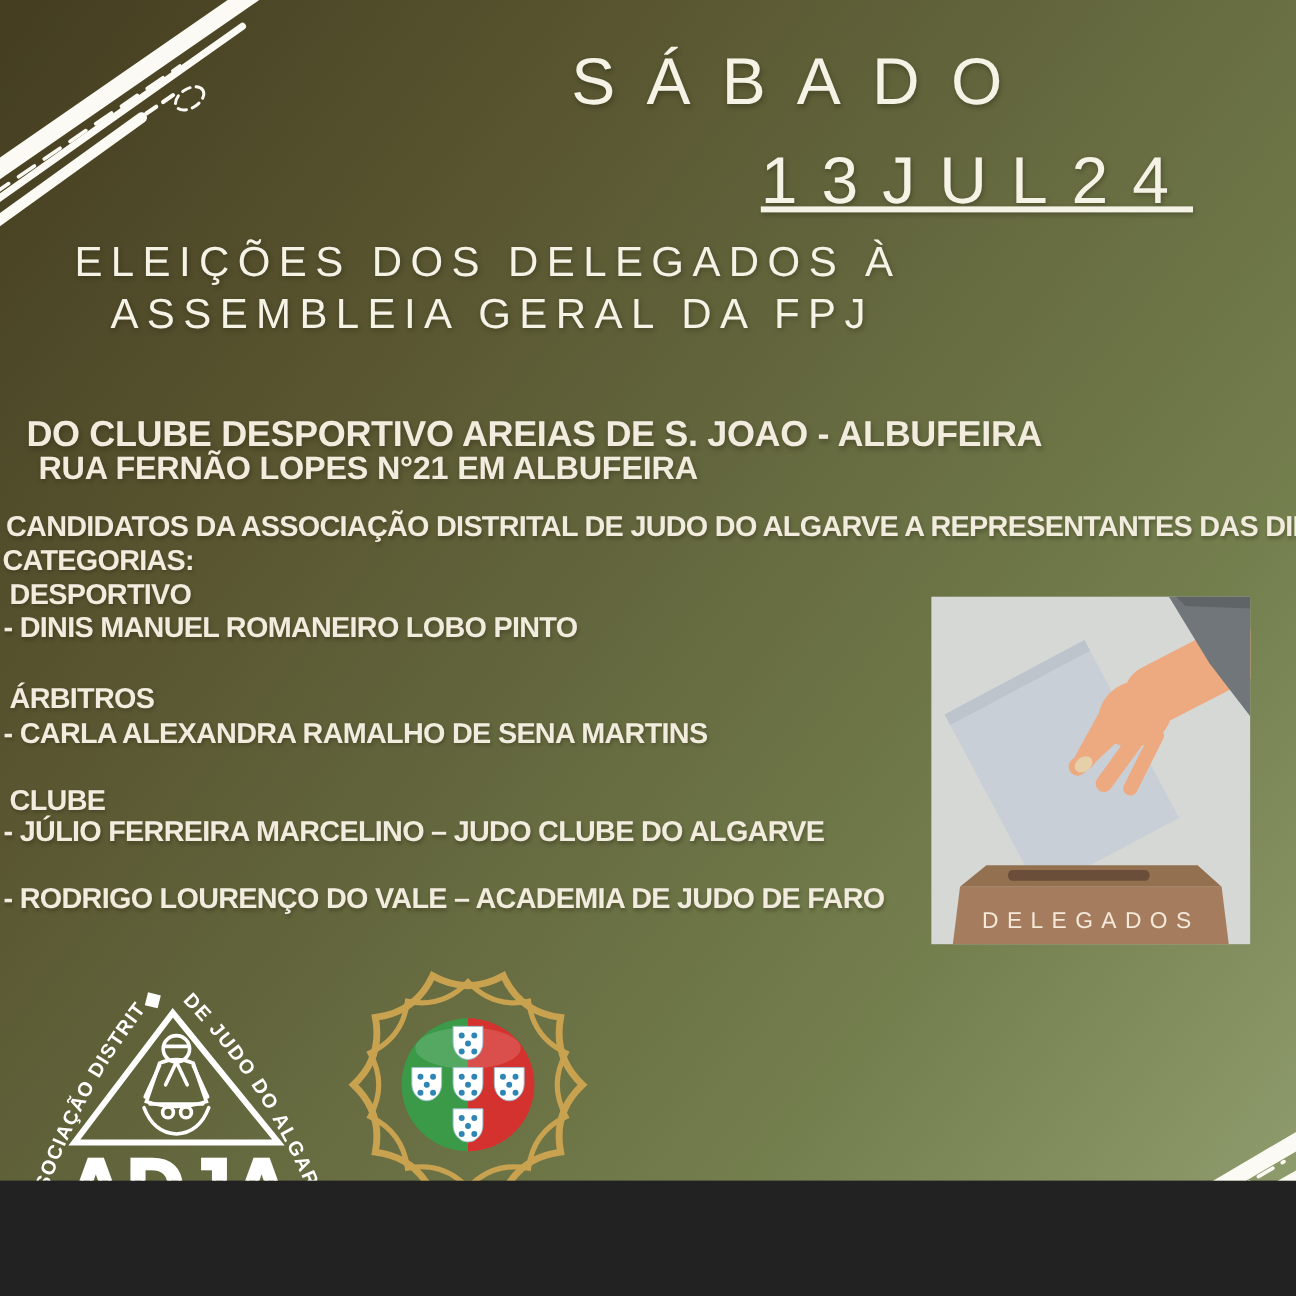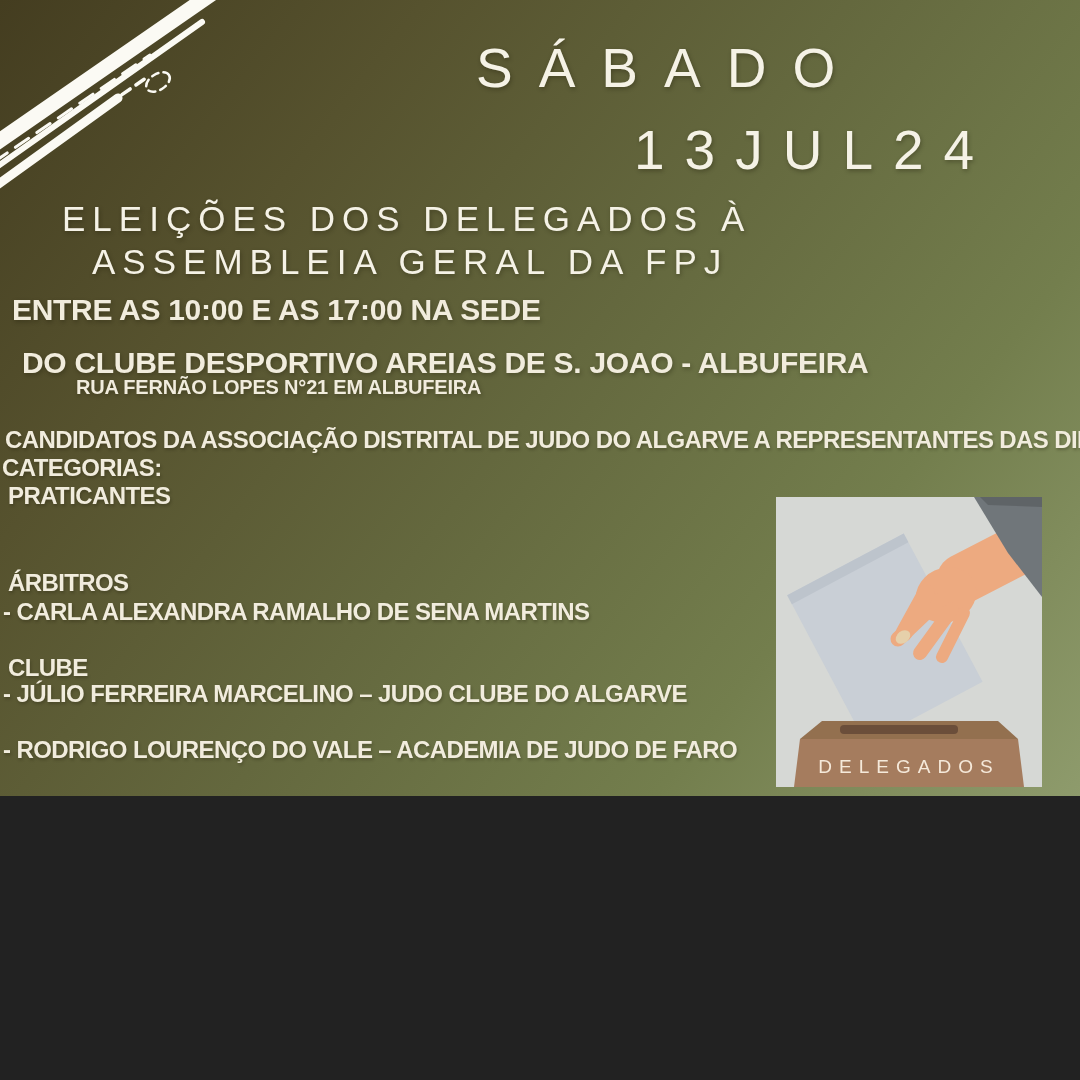--- a/index.html
+++ b/index.html
@@ -1,37 +1,37 @@
 <!DOCTYPE html>
 <html><head>
 <meta charset="utf-8">
 <style>
   html,body{margin:0;padding:0;background:#222;}
   .poster{
     position:relative;
-    width:1080px;height:796px;
+    width:1080px;height:984px;
     overflow:hidden;
     font-family:"Liberation Sans",sans-serif;
     background:linear-gradient(128deg,#443d20 0%,#56522e 25%,#64683e 50%,#737e4d 75%,#8e9b6c 100%);
   }
   .txt{
     position:absolute;
     color:#f1ecdd;
     white-space:nowrap;
     text-shadow:1px 2px 4px rgba(30,25,10,0.35);
     line-height:1.1;
   }
   .display{font-weight:300;color:#f5f2e6;}
   .sabado{left:476px;top:38px;font-size:55px;letter-spacing:26px;}
-  .dateval{left:634px;top:120px;font-size:55px;letter-spacing:20px;}
+  .dateval{left:634px;top:120px;font-size:55px;letter-spacing:20px;text-decoration:underline;}
   .title1{left:62px;top:200px;font-size:35px;letter-spacing:7px;}
   .title2{left:92px;top:243px;font-size:35px;letter-spacing:7px;}
   .sched1{left:12px;top:293px;font-size:30px;letter-spacing:-0.3px;}
   .sched2{left:22px;top:346px;font-size:30px;letter-spacing:-0.3px;}
-  .addr{left:32px;top:376px;font-size:20px;letter-spacing:-0.2px;margin-left:44px;}
+  .addr{left:32px;top:376px;font-size:27px;letter-spacing:-0.2px;}
   .body-line{font-size:24px;letter-spacing:-0.6px;font-weight:bold;text-shadow:1px 2px 3px rgba(30,25,10,0.3);}
   .intro1{left:5px;top:427px;}
   .intro2{left:2px;top:455px;}
   .cat0label{left:8px;top:483px;}
   .cat0m0{left:3px;top:511px;}
   .cat1label{left:8px;top:570px;}
   .cat1m0{left:3px;top:599px;text-align:center;}
   .cat2label{left:8px;top:655px;}
   .cat2m0{left:3px;top:681px;}
   .cat2m1{left:3px;top:737px;}
@@ -60,28 +60,28 @@
       <path d="M40,150 L240,33" stroke-width="3" stroke-dasharray="14,9"></path>
       <path d="M110,152 L254,78" stroke-width="7"></path>
     </g>
   </svg>
 
   <div class="txt display sabado">SÁBADO</div>
   <div class="txt display dateval">13JUL24</div>
   <div class="txt display title1">ELEIÇÕES DOS DELEGADOS À</div>
   <div class="txt display title2">ASSEMBLEIA GERAL DA FPJ</div>
 
-  <div class="txt sched1" style="font-weight:bold">ENTRE AS 10:00 E AS 17:00 NA SEDE</div>
   <div class="txt sched2" style="font-weight:bold">DO CLUBE DESPORTIVO AREIAS DE S. JOAO - ALBUFEIRA</div>
   <div class="txt addr" style="font-weight:bold">RUA FERNÃO LOPES N°21 EM ALBUFEIRA</div>
 
   <div class="txt body-line intro1">CANDIDATOS DA ASSOCIAÇÃO DISTRITAL DE JUDO DO ALGARVE A REPRESENTANTES DAS DIFERENTES</div>
   <div class="txt body-line intro2">CATEGORIAS:</div>
 
-  <div class="txt body-line cat0label">PRATICANTES</div>
+  <div class="txt body-line cat0label">DESPORTIVO</div>
+  <div class="txt body-line cat0m0">- DINIS MANUEL ROMANEIRO LOBO PINTO</div>
 
   <div class="txt body-line cat1label">ÁRBITROS</div>
   <div class="txt body-line cat1m0">- CARLA ALEXANDRA RAMALHO DE SENA MARTINS</div>
 
   <div class="txt body-line cat2label">CLUBE</div>
   <div class="txt body-line cat2m0">- JÚLIO FERREIRA MARCELINO – JUDO CLUBE DO ALGARVE</div>
   <div class="txt body-line cat2m1">- RODRIGO LOURENÇO DO VALE – ACADEMIA DE JUDO DE FARO</div>
 
   <svg class="abs" style="left:776px;top:497px" width="266" height="290" viewBox="0 0 266 290">
     <rect x="0" y="0" width="266" height="290" fill="#d6d8d5"></rect>

